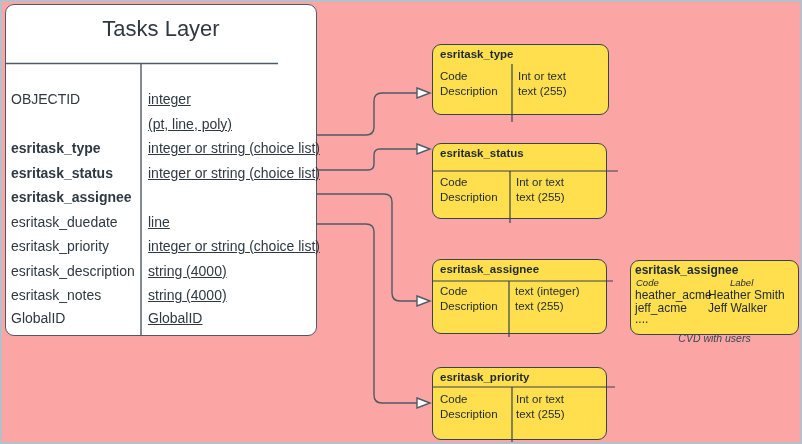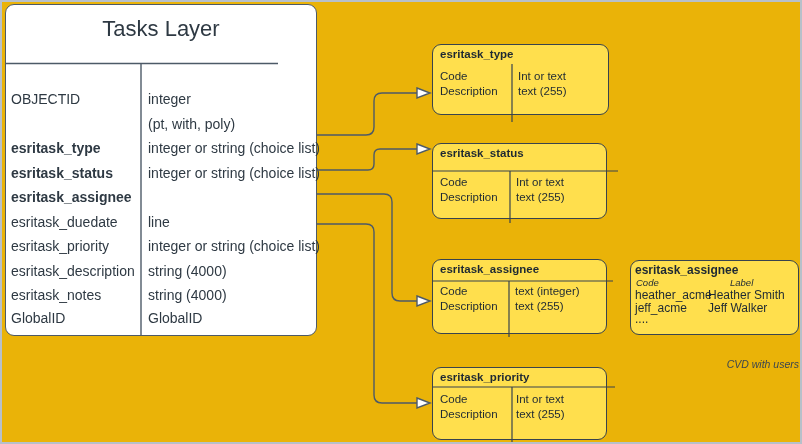--- a/index.html
+++ b/index.html
@@ -1,34 +1,34 @@
 <!DOCTYPE html>
 <html><head>
 <meta charset="utf-8">
 <style>
   html,body{margin:0;padding:0;background:#e8eaed;}
   #canvas{
     position:relative;width:802px;height:444px;box-sizing:border-box;
-    background:#eab308;border:2px solid #b7c0ca;overflow:hidden;
+    background:#fca5a5;border:2px solid #b7c0ca;overflow:hidden;
     font-family:"Liberation Sans", sans-serif;color:#2e3943;
   }
   .abs{position:absolute;}
   svg.overlay{position:absolute;left:0;top:0;pointer-events:none;}
   
   .main-box{
     left:3px;top:2px;width:312px;height:332px;box-sizing:border-box;
     background:#ffffff;border:1.5px solid #4d5a67;border-radius:9px;
   }
   .main-title{
     left:3px;top:14px;width:312px;text-align:center;
     font-size:22px;color:#2e3943;
   }
   .frow{height:24.5px;line-height:24.5px;font-size:14px;white-space:nowrap;}
   .fname{left:9px;width:128px;}
-  .ftype{left:146px;width:168px;}
+  .ftype{left:146px;width:168px;text-decoration:underline;}
   .bold{font-weight:bold;}
   
   .ybox{
     box-sizing:border-box;background:#ffdf4d;border:1.4px solid #38434e;
     border-radius:9px;
   }
   .ytitle{font-size:11.5px;font-weight:bold;color:#1e2933;white-space:nowrap;}
   .ycell{font-size:11.5px;line-height:15px;color:#1e2933;white-space:nowrap;}
   .cvd-head{font-size:9.5px;font-style:italic;color:#1e2933;}
   .cvd-row{font-size:12px;color:#1e2933;white-space:nowrap;}
@@ -46,21 +46,21 @@
   <div class="abs frow fname bold" style="top:134px">esritask_type</div>
   <div class="abs frow fname bold" style="top:158.5px">esritask_status</div>
   <div class="abs frow fname bold" style="top:183px">esritask_assignee</div>
   <div class="abs frow fname" style="top:207.5px">esritask_duedate</div>
   <div class="abs frow fname" style="top:232px">esritask_priority</div>
   <div class="abs frow fname" style="top:281px">esritask_notes</div>
   <div class="abs frow fname" style="top:256.5px">esritask_description</div>
   <div class="abs frow fname" style="top:304px">GlobalID</div>
 
   <div class="abs frow ftype" style="top:85px">integer</div>
-  <div class="abs frow ftype" style="top:109.5px">(pt, with, poly)</div>
+  <div class="abs frow ftype" style="top:109.5px">(pt, line, poly)</div>
   <div class="abs frow ftype" style="top:134px">integer or string (choice list)</div>
   <div class="abs frow ftype" style="top:158.5px">integer or string (choice list)</div>
   <div class="abs frow ftype" style="top:207.5px">line</div>
   <div class="abs frow ftype" style="top:232px">integer or string (choice list)</div>
   <div class="abs frow ftype" style="top:256.5px">string (4000)</div>
   <div class="abs frow ftype" style="top:281px">string (4000)</div>
   <div class="abs frow ftype" style="top:304px">GlobalID</div>
 
   <div class="abs ybox" style="left:430px;top:42px;width:177px;height:71px"></div>
   <div class="abs ybox" style="left:430px;top:141px;width:175px;height:76px"></div>
@@ -110,21 +110,21 @@
 
   <div class="abs ybox" style="left:628px;top:258px;width:169px;height:75px"></div>
   <div class="abs ytitle" style="left:633px;top:261px;font-size:12px">esritask_assignee</div>
   <div class="abs cvd-head" style="left:634px;top:275px">Code</div>
   <div class="abs cvd-head" style="left:728px;top:275px">Label</div>
   <div class="abs cvd-row" style="left:633px;top:286px">heather_acme</div>
   <div class="abs cvd-row" style="left:706px;top:286px">Heather Smith</div>
   <div class="abs cvd-row" style="left:633px;top:299px">jeff_acme</div>
   <div class="abs cvd-row" style="left:706px;top:299px">Jeff Walker</div>
   <div class="abs cvd-row" style="left:633px;top:310px">....</div>
-  <div class="abs caption" style="left:628px;top:356px;width:169px;text-align:right">CVD with users</div>
+  <div class="abs caption" style="left:628px;top:330px;width:169px;text-align:center">CVD with users</div>
 
   <svg class="overlay" width="802" height="444" viewBox="0 0 802 444">
     <g stroke="#4d5a67" stroke-width="1.4" fill="none">
 
       <line x1="3" y1="61.5" x2="276" y2="61.5"></line>
       <line x1="139" y1="61.5" x2="139" y2="333"></line>
     </g>
     <g stroke="#38434e" stroke-width="1.2" fill="none">
 
       <line x1="510" y1="62" x2="510" y2="120"></line>

